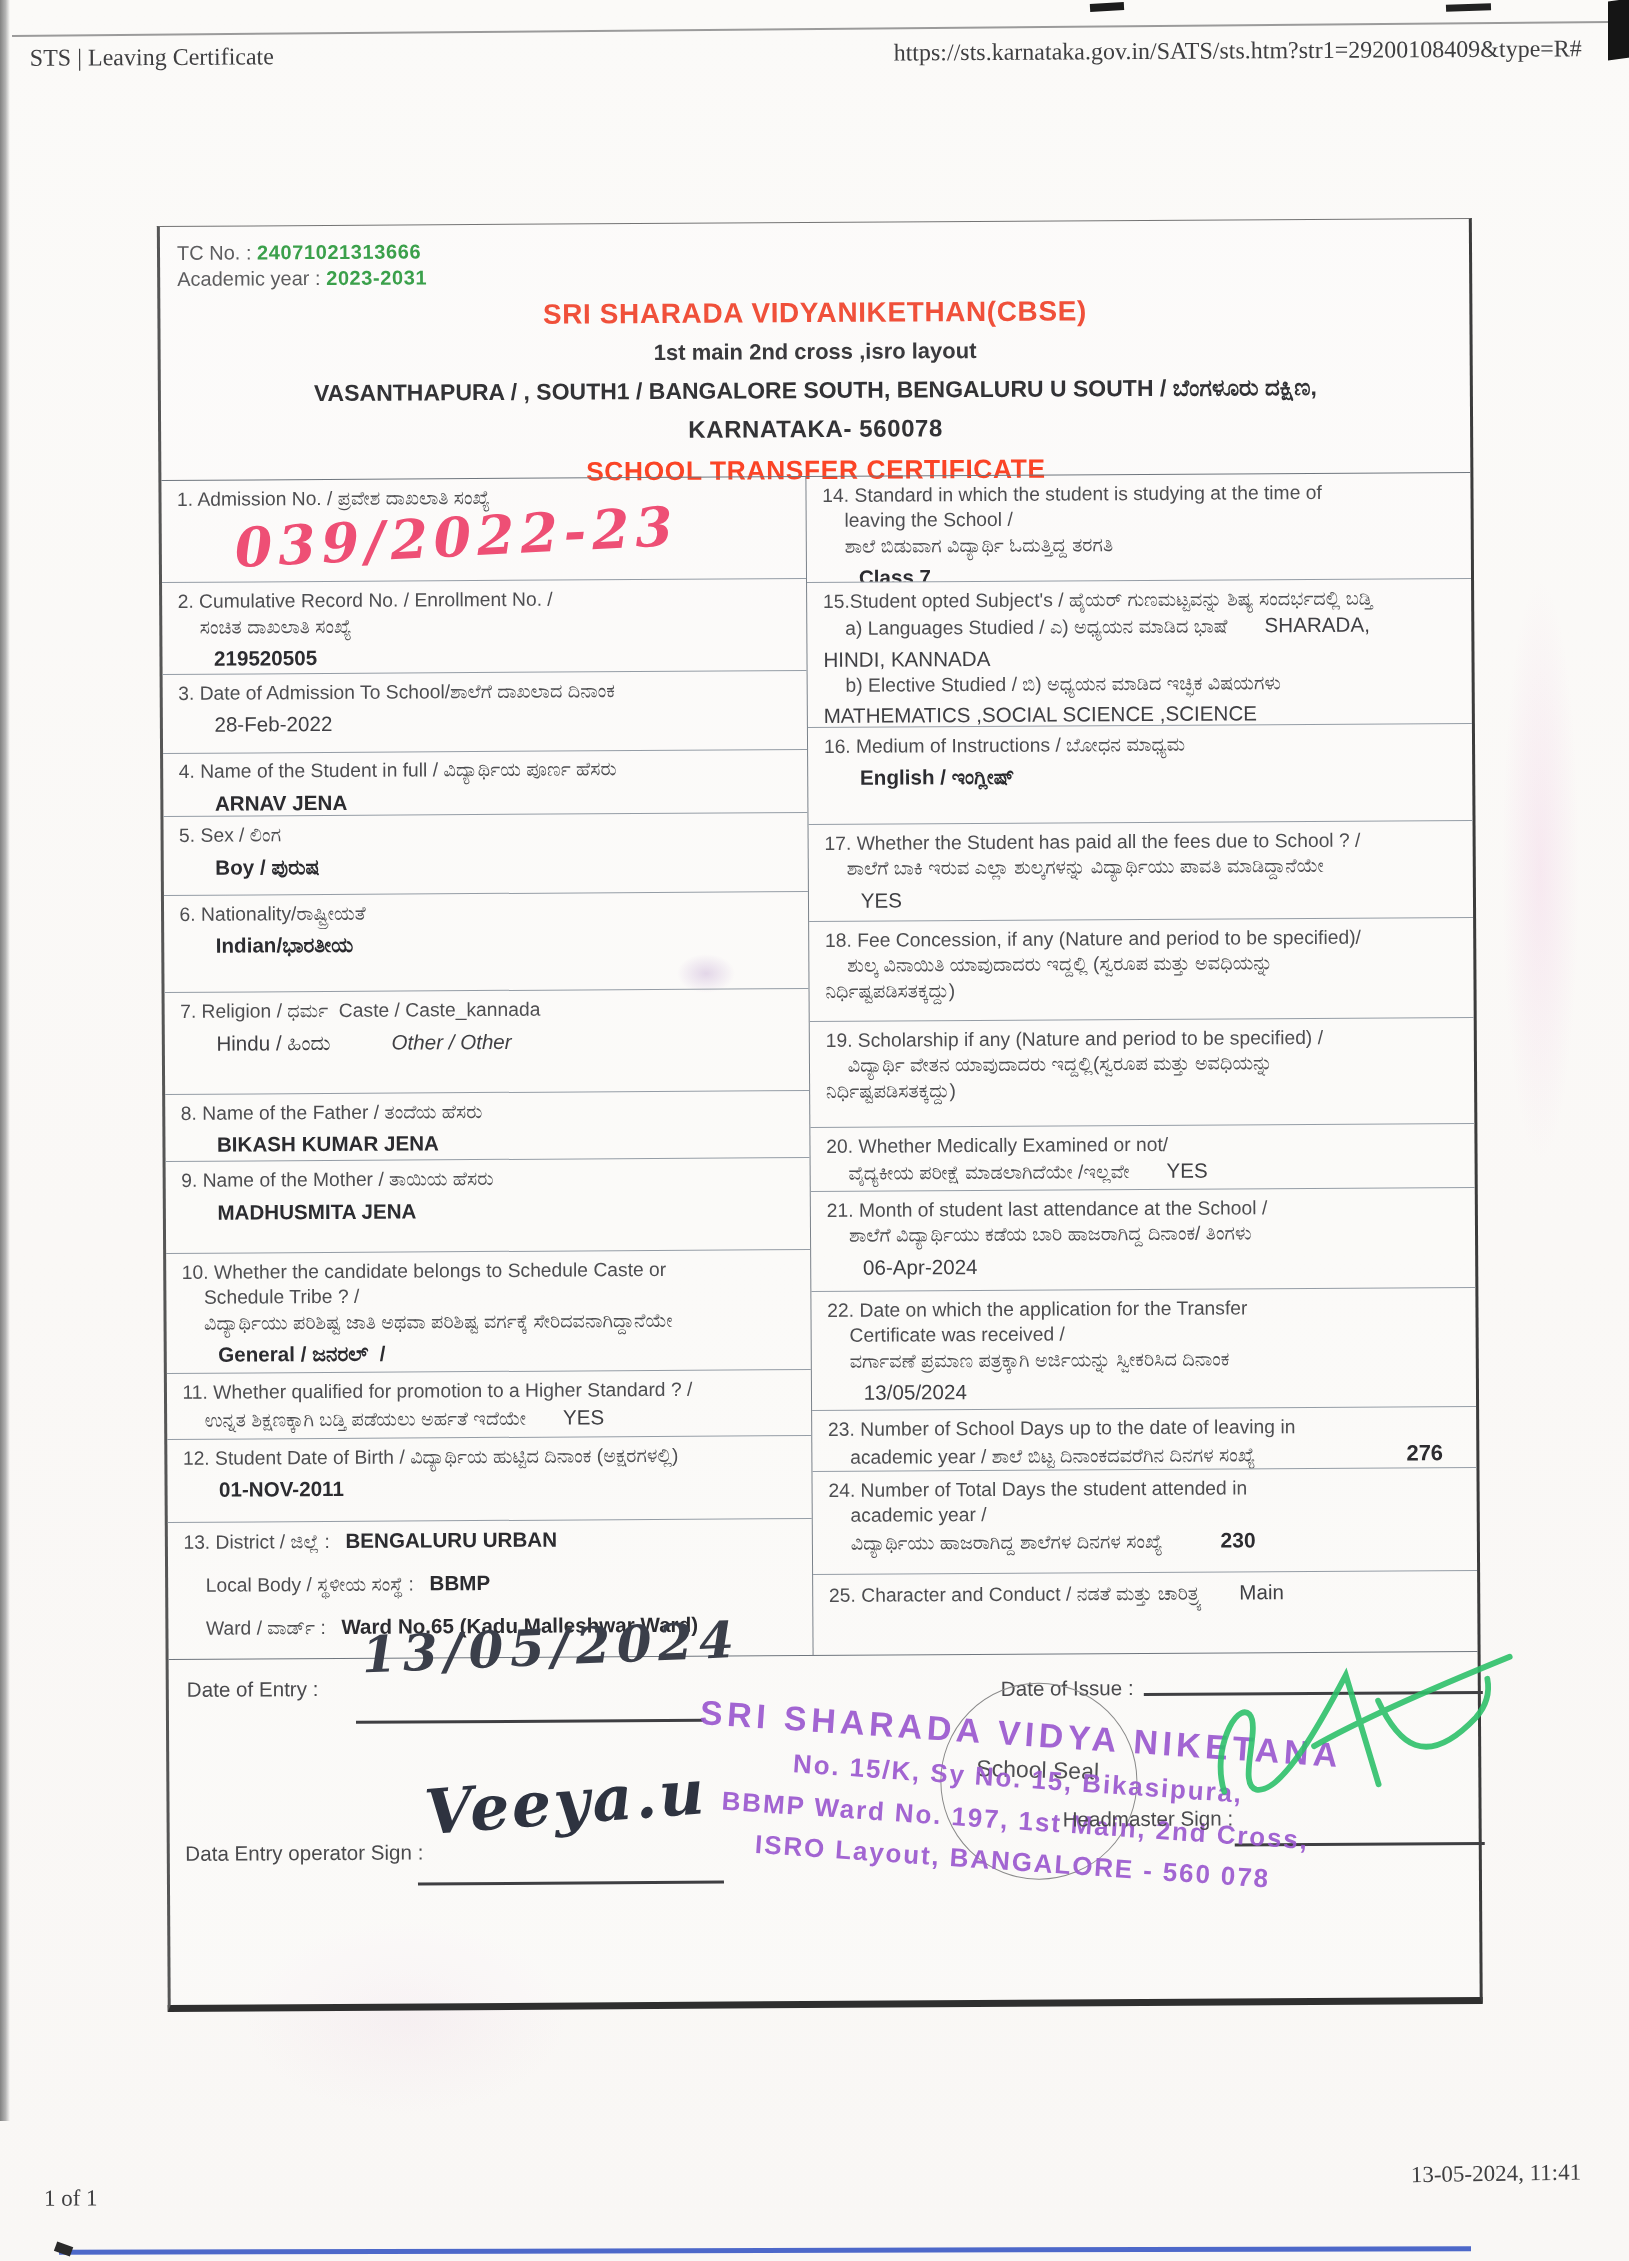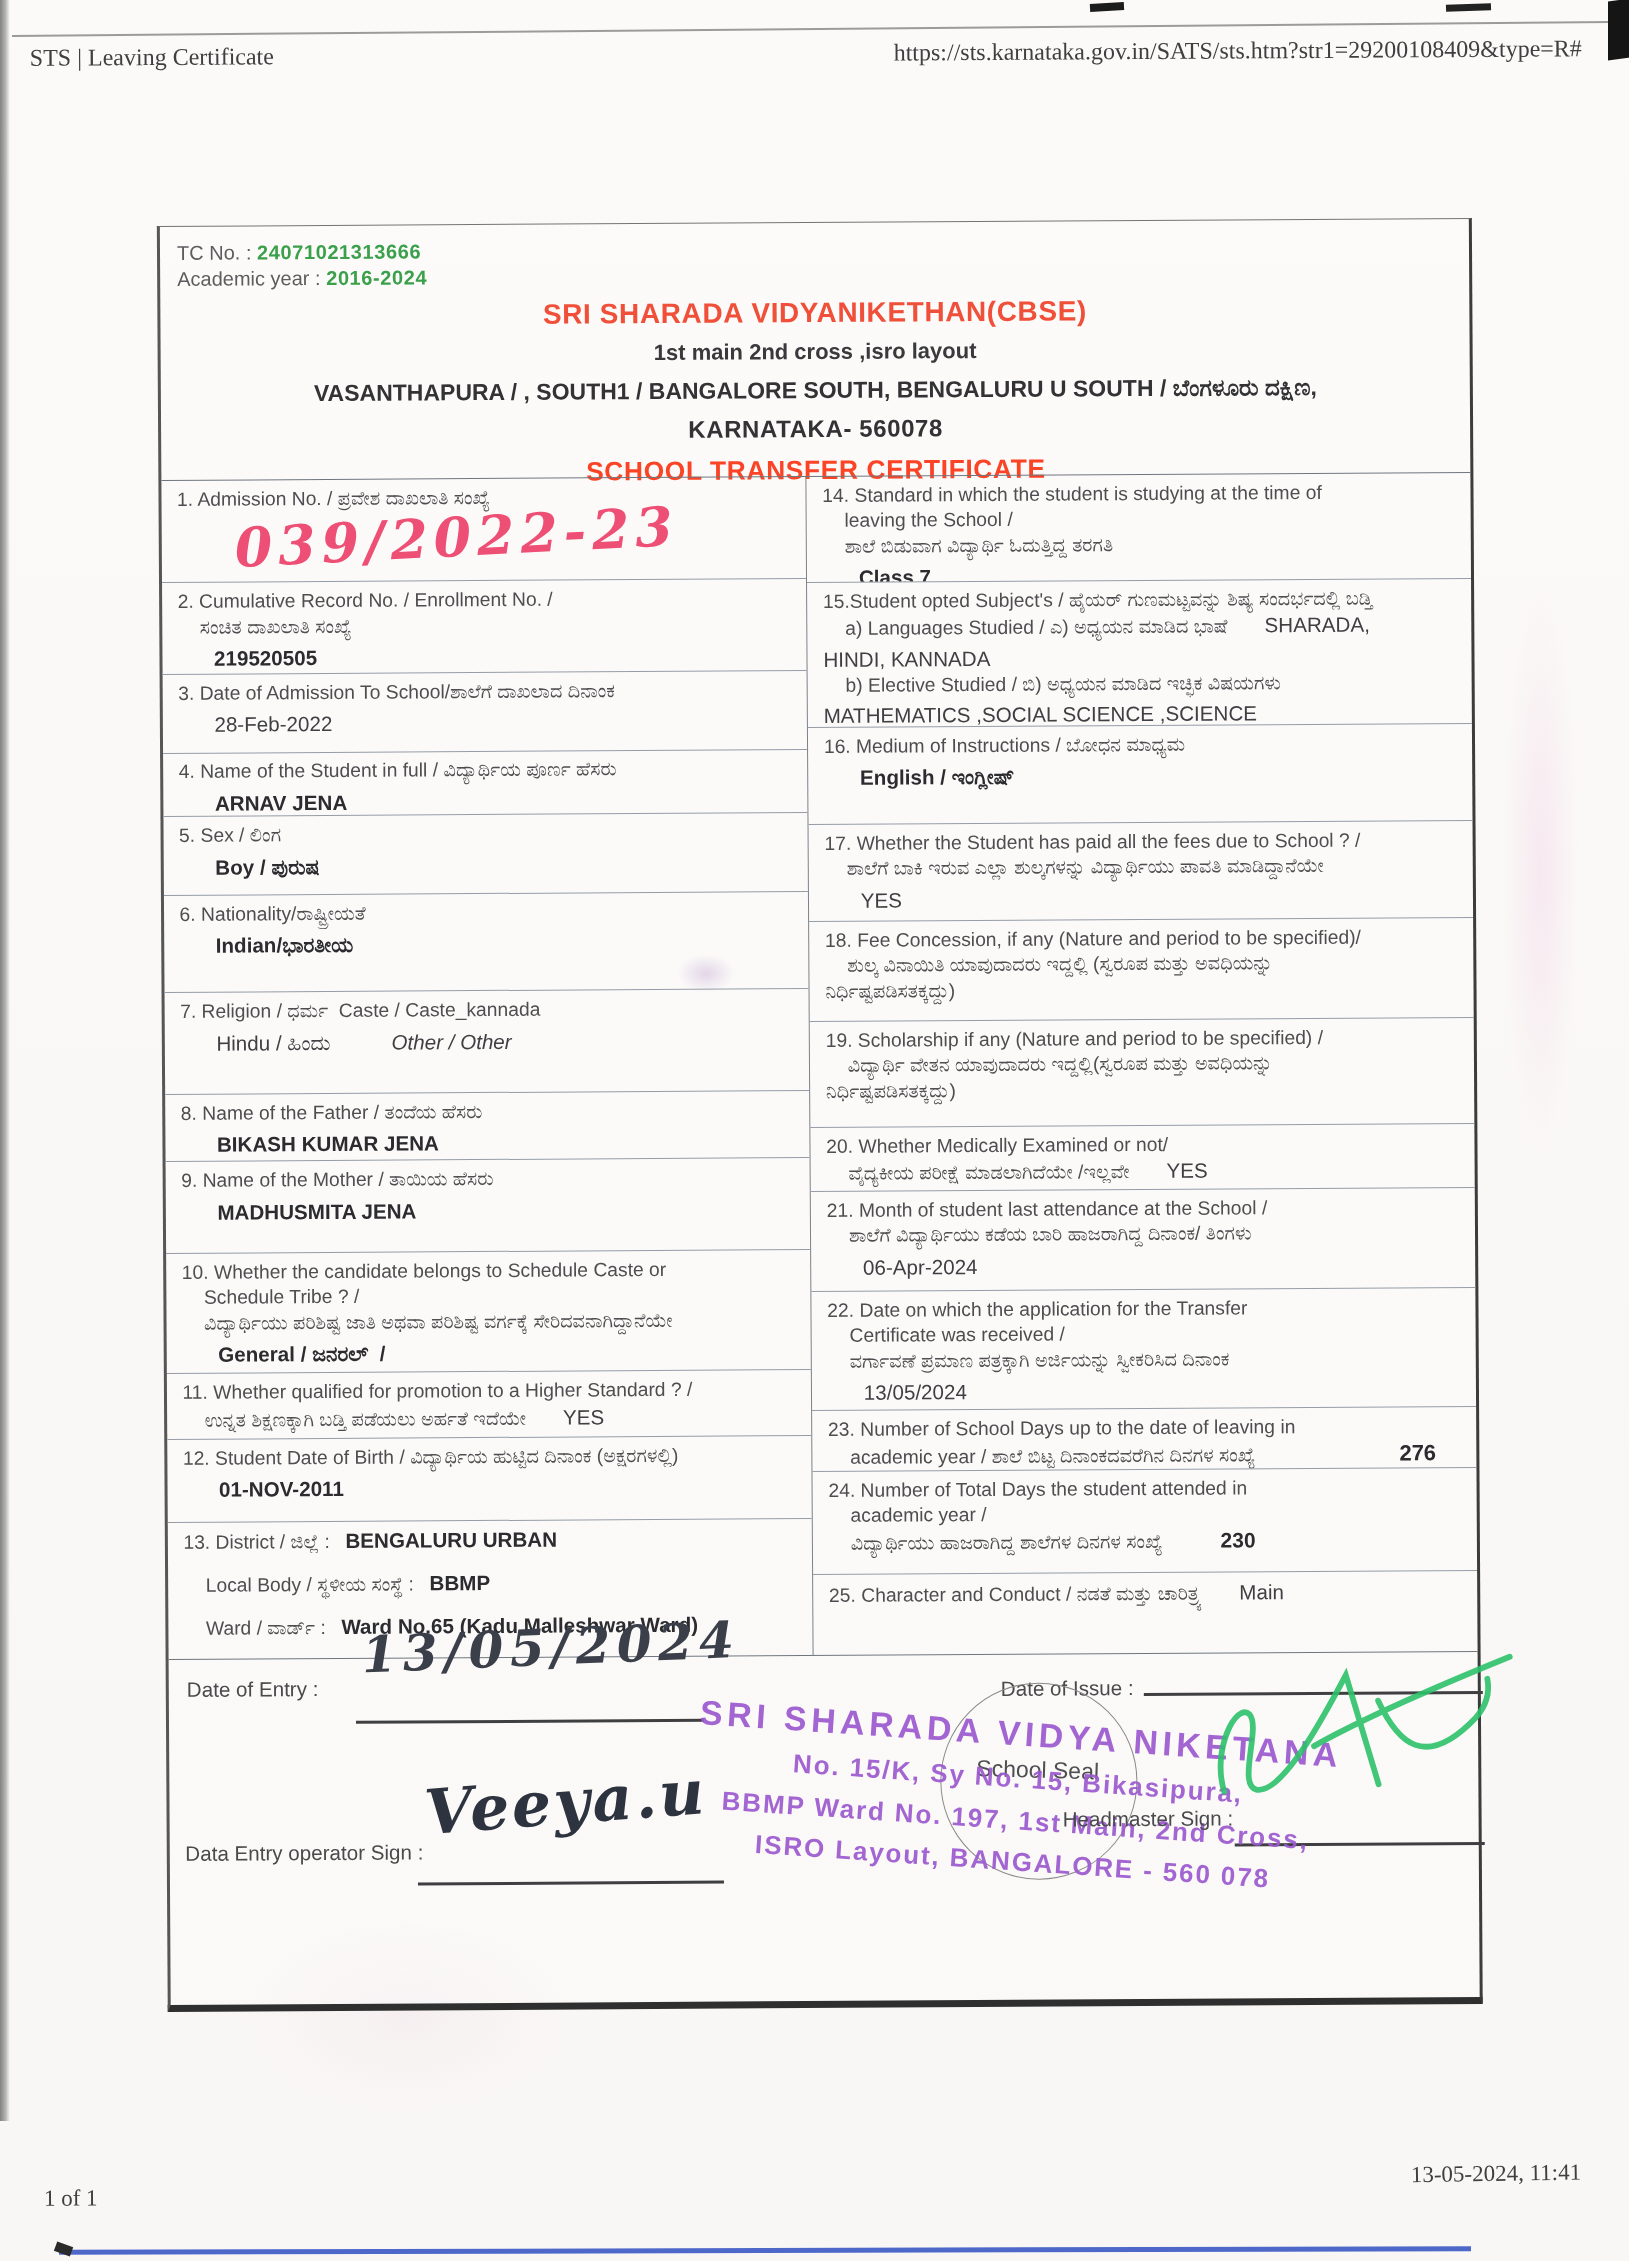--- a/index.html
+++ b/index.html
@@ -48,21 +48,21 @@
   .tcol .trow:last-child{border-bottom:none;}
   .line{display:flex;align-items:baseline;line-height:1.32;min-width:0;}
   .seg{white-space:pre-wrap;}
   .lab{color:#4e4e51;font-size:19.3px;}
   .labi{color:#4e4e51;font-size:19.3px;padding-left:22px;}
   .kan{color:#4e4e51;font-size:19.3px;padding-left:22px;}
   .kanf{color:#4e4e51;font-size:19.3px;}
   .valb{font-weight:700;color:#2c2c30;font-size:20.6px;padding-left:36px;padding-top:5.2px;}
   .valbi{font-weight:700;color:#2c2c30;font-size:20.6px;margin-left:10.3px;}
   .valbi2{font-weight:700;color:#2c2c30;font-size:21px;margin-left:58px;}
-  .valbr{font-weight:700;color:#2c2c30;font-size:22px;margin-left:auto;margin-right:30px;}
+  .valbr{font-weight:700;color:#2c2c30;font-size:22px;margin-left:auto;margin-right:23px;}
   .valn{color:#404044;font-size:20.6px;padding-left:36px;padding-top:5.2px;}
   .valn2{color:#404044;font-size:20.6px;margin-left:61px;font-style:italic;}
   .valni{color:#404044;font-size:20.6px;margin-left:37px;}
   .valnf{color:#404044;font-size:20.6px;padding-top:3.9px;}
   .hand{font-family:"DejaVu Serif",serif;font-style:italic;font-weight:700;font-size:54px;color:#ee4f75;
     letter-spacing:5.8px;padding-left:57px;transform:rotate(-2.5deg);transform-origin:left center;display:inline-block;padding-top:3.9px;}
   .tcol-left .trow:nth-child(13) .line{margin-bottom:15.5px;}
   
   .bottom-band{position:relative;flex:1;}
   .blabel{position:absolute;font-size:20.6px;color:#4a4a4d;}
@@ -97,21 +97,21 @@
 
   <div class="browser-line">
     <span>STS | Leaving Certificate</span>
     <span>https://sts.karnataka.gov.in/SATS/sts.htm?str1=29200108409&amp;type=R#</span>
   </div>
 
   <div class="box">
 
     <div class="cert-head">
       <div class="tc-line"><span>TC No. : </span><span class="green-val">24071021313666</span></div>
-      <div class="tc-line"><span>Academic year : </span><span class="green-val">2016-2024</span></div>
+      <div class="tc-line"><span>Academic year : </span><span class="green-val">2023-2031</span></div>
       <div class="school-name">SRI SHARADA VIDYANIKETHAN(CBSE)</div>
       <div class="addr1">1st main 2nd cross ,isro layout</div>
       <div class="addr2">VASANTHAPURA / , SOUTH1 / BANGALORE SOUTH, BENGALURU U SOUTH / ಬೆಂಗಳೂರು ದಕ್ಷಿಣ,</div>
       <div class="addr3">KARNATAKA- 560078</div>
       <div class="cert-title">SCHOOL TRANSFER CERTIFICATE</div>
     </div>
 
     <div class="ttable">
       <div class="tcol tcol-left" id="col-left">
           <div class="trow" style="flex: 0 1 103px;">

